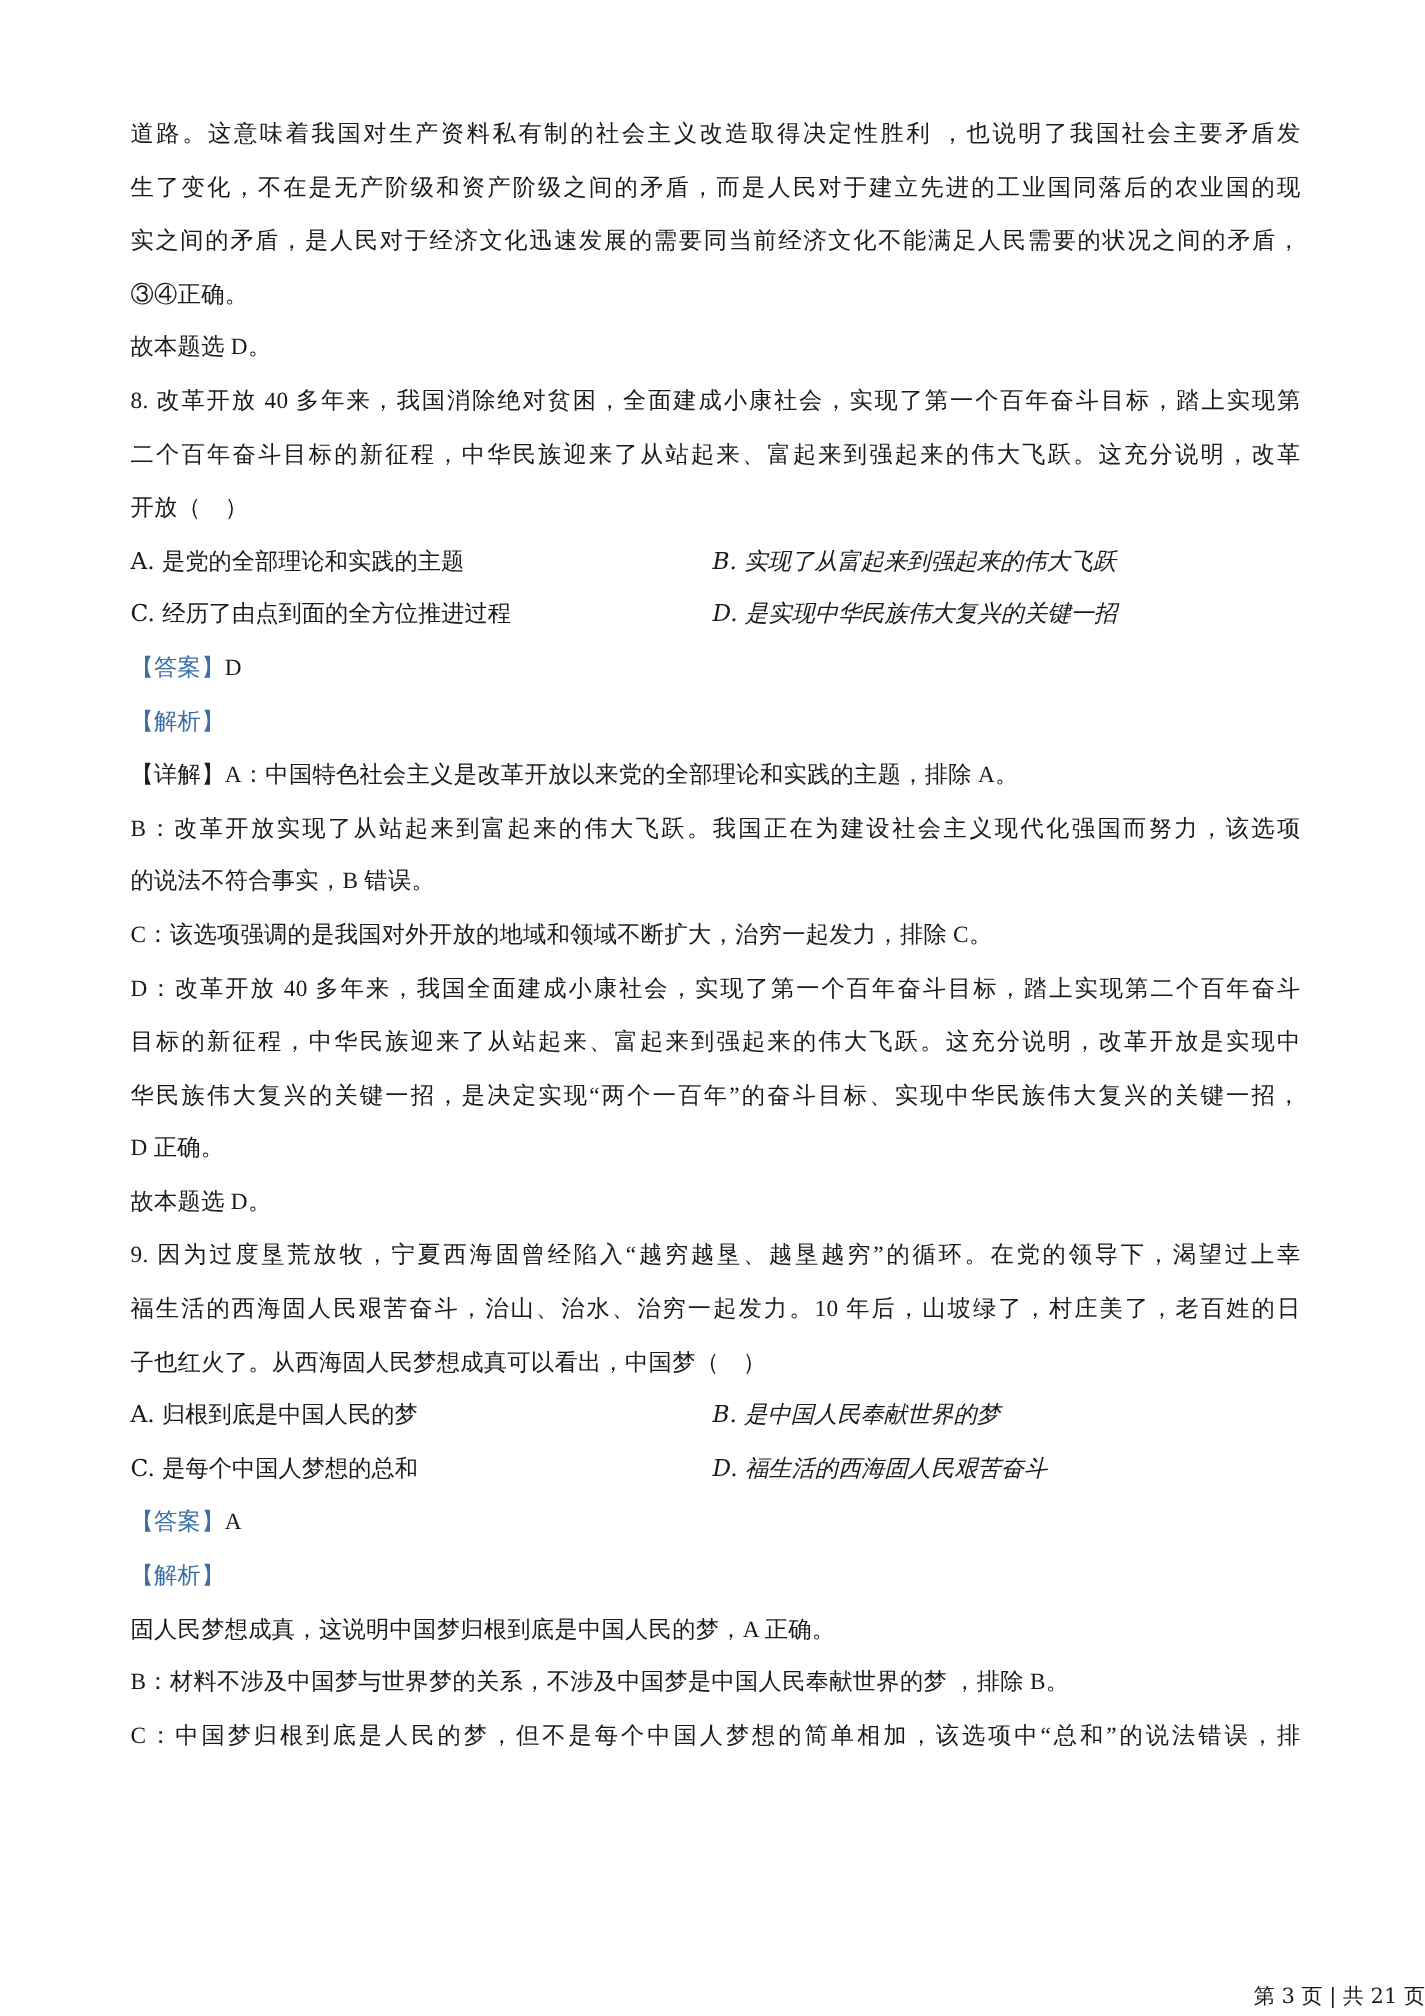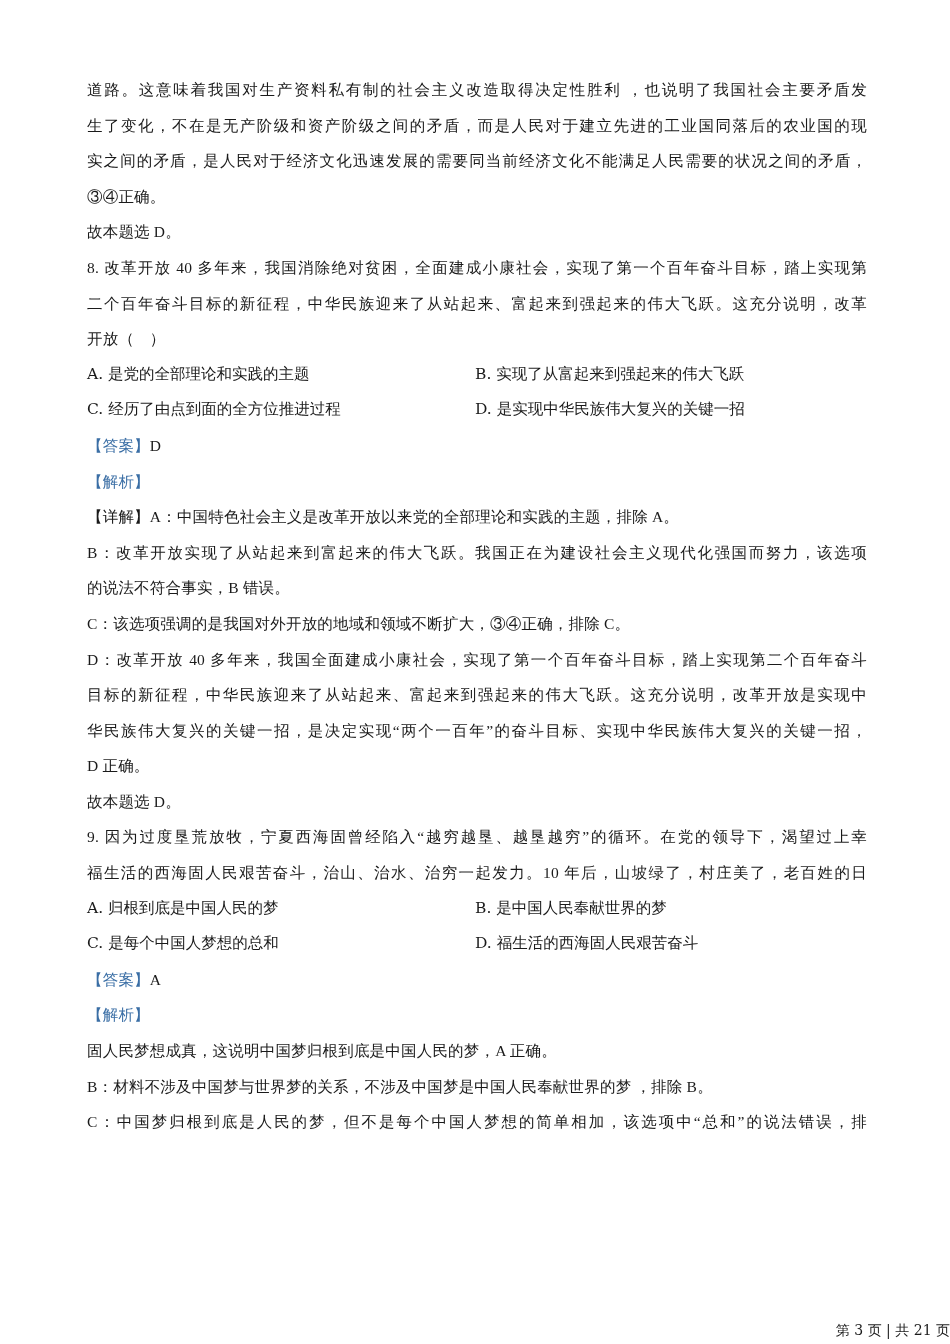--- a/index.html
+++ b/index.html
@@ -35,21 +35,21 @@
       width: 780px;
     }
     .options {
       display: flex;
       font-size: 15.5px;
       line-height: 35.6px;
       height: 35.6px;
       white-space: nowrap;
     }
     .options .opt-left { width: 388px; }
-    .options .opt-right { flex: 1; }
+    .options .opt-right { flex: 1; font-style: italic; }
     .tag {
       color: #3a6ea5;
     }
     .footer {
       position: absolute;
       top: 1322px;
       left: 0;
       width: 950px;
       text-align: right;
       font-size: 14px;
@@ -87,31 +87,32 @@
       <span class="tag">【答案】</span><span>D</span>
     </div>
     <div class="line">
       <span class="tag">【解析】</span>
     </div>
     <div class="line">
       <span>【详解】</span><span>A：中国特色社会主义是改革开放以来党的全部理论和实践的主题，排除 A。</span>
     </div>
     <div class="line justify">B：改革开放实现了从站起来到富起来的伟大飞跃。我国正在为建设社会主义现代化强国而努力，该选项</div>
     <div class="line">的说法不符合事实，B 错误。</div>
-    <div class="line">C：该选项强调的是我国对外开放的地域和领域不断扩大，③④正确，排除 C。</div>
+    <div class="line">C：该选项强调的是我国对外开放的地域和领域不断扩大，治穷一起发力，排除 C。</div>
     <div class="line justify">D：改革开放 40 多年来，我国全面建成小康社会，实现了第一个百年奋斗目标，踏上实现第二个百年奋斗</div>
     <div class="line justify">目标的新征程，中华民族迎来了从站起来、富起来到强起来的伟大飞跃。这充分说明，改革开放是实现中</div>
     <div class="line justify">华民族伟大复兴的关键一招，是决定实现“两个一百年”的奋斗目标、实现中华民族伟大复兴的关键一招，</div>
     <div class="line">D 正确。</div>
     <div class="line">故本题选 D。</div>
   </div>
 
   <div>
     <div class="line justify">9. 因为过度垦荒放牧，宁夏西海固曾经陷入“越穷越垦、越垦越穷”的循环。在党的领导下，渴望过上幸</div>
     <div class="line justify">福生活的西海固人民艰苦奋斗，治山、治水、治穷一起发力。10 年后，山坡绿了，村庄美了，老百姓的日</div>
+    <div class="line">子也红火了。从西海固人民梦想成真可以看出，中国梦（　）</div>
 
     <div class="options">
       <span class="opt-left">A. 归根到底是中国人民的梦</span>
       <span class="opt-right">B. 是中国人民奉献世界的梦</span>
     </div>
     <div class="options">
       <span class="opt-left">C. 是每个中国人梦想的总和</span>
       <span class="opt-right">D. 福生活的西海固人民艰苦奋斗</span>
     </div>
 

